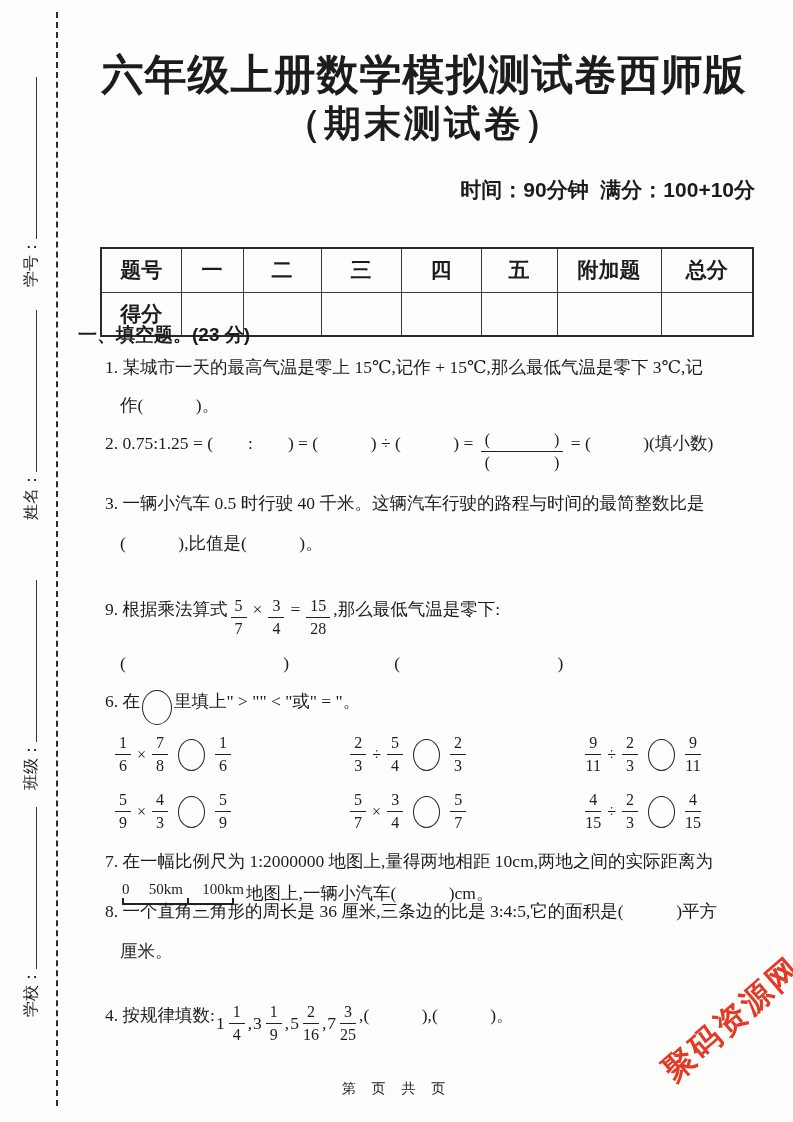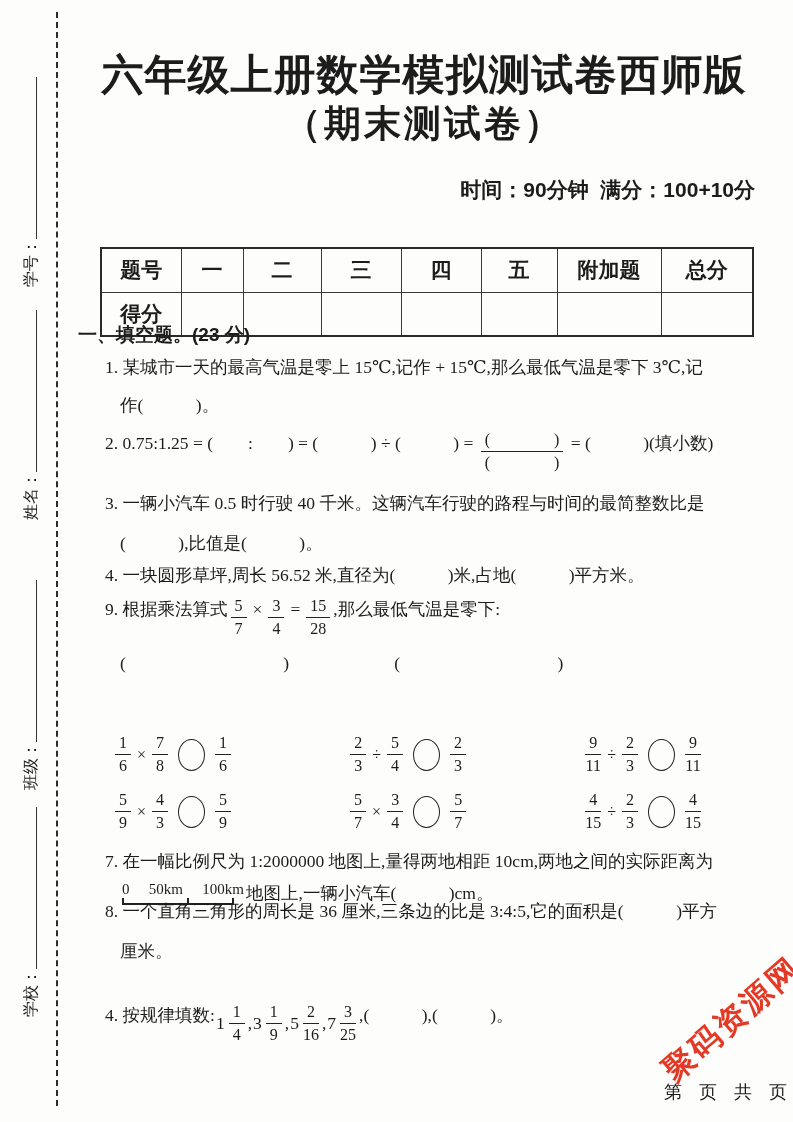--- a/index.html
+++ b/index.html
@@ -64,22 +64,22 @@
   .cmp { display:inline-flex; align-items:center; }
 
   .scalebar { display:inline-block; width:122px; vertical-align:-6px; margin:0 2px; }
   .sb-labels { display:flex; justify-content:space-between; font-size:15px;
     line-height:1.05; }
   .sb-line { position:relative; display:block; height:7px; width:112px;
     border-bottom:2px solid #222; border-left:2px solid #222; border-right:2px solid #222; }
   .sb-mid { position:absolute; left:58%; top:0; height:7px; border-left:2px solid #222; }
 
   
-  .footer { position:absolute; left:0; right:0; top:1080px; text-align:right;
-    font-size:18px; letter-spacing:6px;
+  .footer { position:absolute; left:0; right:0; top:1080px; text-align:center;
+    font-size:14px; letter-spacing:6px;
     font-family:"Liberation Sans","DejaVu Sans",sans-serif; }
   .watermark { position:absolute; left:668px; top:1054px; width:260px;
     transform:rotate(-41deg); transform-origin:left center;
     font-family:"Liberation Sans","DejaVu Sans",sans-serif; font-weight:bold;
     font-size:31px; letter-spacing:3px; opacity:.95; }
 </style>
 </head>
 <body>
 
 <div class="page">
@@ -152,21 +152,20 @@
     <span class="frac">
       <span class="num pre">(　　　　)</span>
       <span class="den pre">(　　　　)</span>
     </span>
     <span class="pre"> = (　　　)(填小数)</span>
   </div>
 
   <div class="qline pre" style="top:492px">3. 一辆小汽车 0.5 时行驶 40 千米。这辆汽车行驶的路程与时间的最简整数比是</div>
   <div class="qline qcont pre" style="top:532px">(　　　),比值是(　　　)。</div>
 
-  <div class="qline pre" style="top:564px">4. 一块圆形草坪,周长 56.52 米,直径为(　　　)米,占地(　　　)平方米。</div>
 
   <div class="qline mathline" style="top:598px">
     <span class="pre">9. 根据乘法算式</span>
     <span class="frac">
       <span class="num">5</span>
       <span class="den">7</span>
     </span>
     <span class="op">×</span>
     <span class="frac">
       <span class="num">3</span>
@@ -176,20 +175,25 @@
     <span class="frac">
       <span class="num">15</span>
       <span class="den">28</span>
     </span>
     <span class="pre">,那么最低气温是零下:</span>
   </div>
   <div class="qline qcont" style="top:652px">
     <span class="pre">(　　　　　　　　　)</span><span class="pre">　　　　　　</span><span class="pre">(　　　　　　　　　)</span>
   </div>
 
+  <div class="qline mathline" style="top:690px">
+    <span class="pre">6. 在</span>
+    <span class="head-circle"></span>
+    <span class="pre">里填上" &gt; "" &lt; "或" = "。</span>
+  </div>
 
   <div class="cmp-row" style="top:735px">
     <span class="cmp">
       <span class="frac">
           <span class="num">1</span>
           <span class="den">6</span>
         </span>
       <span class="op">×</span>
       <span class="frac">
           <span class="num">7</span>

